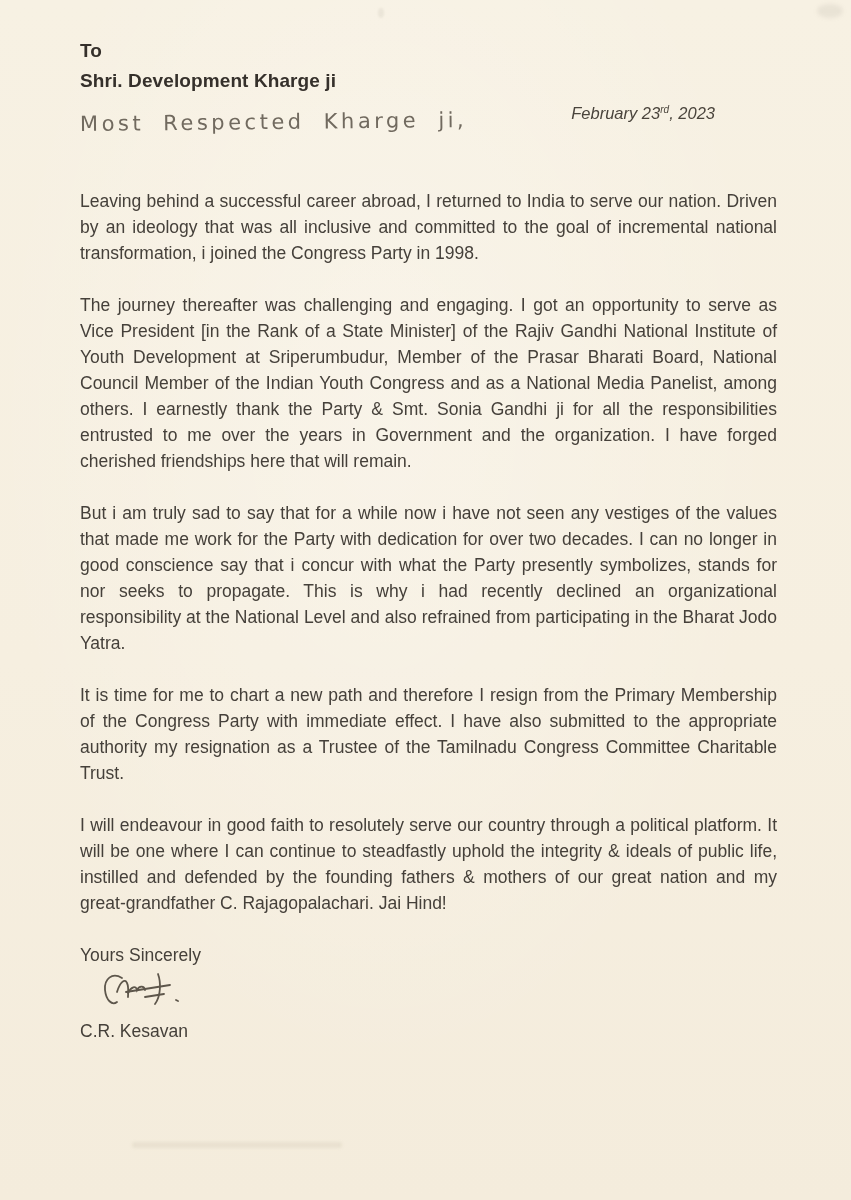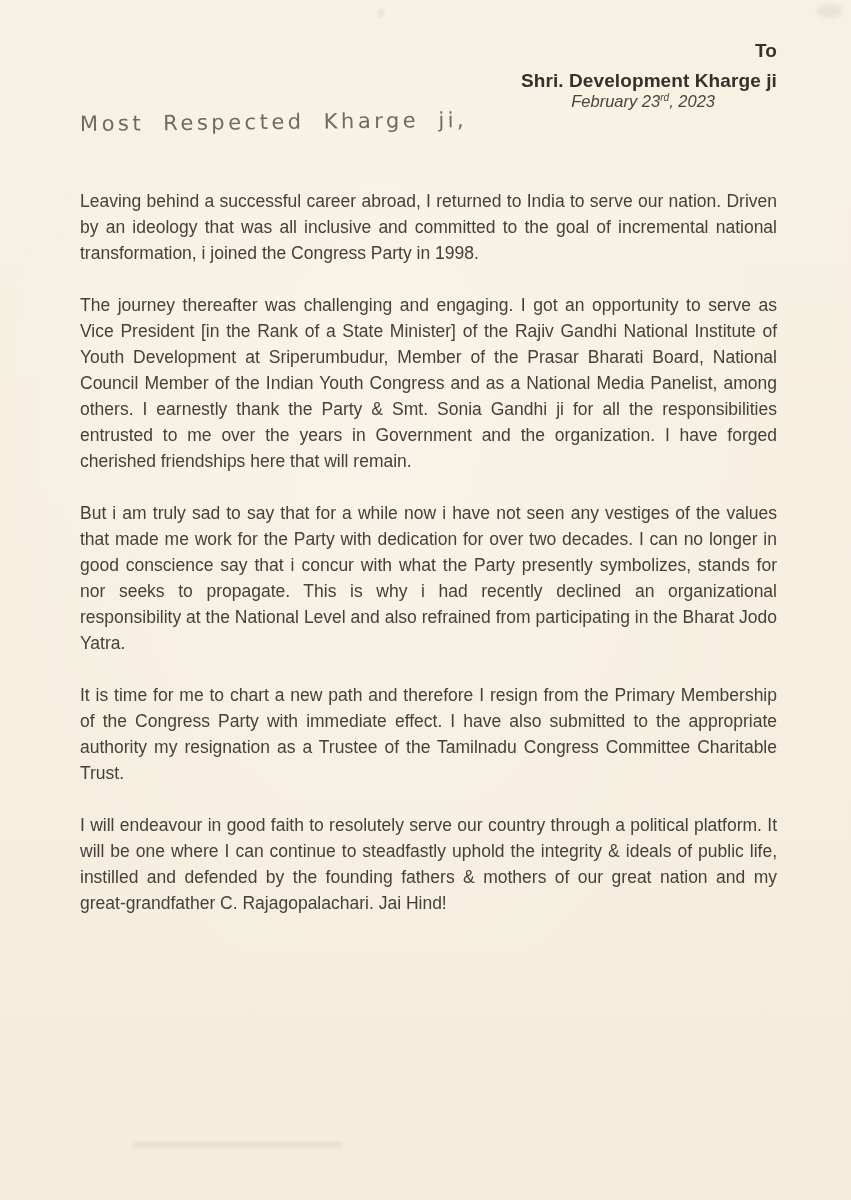--- a/index.html
+++ b/index.html
@@ -26,33 +26,32 @@
     position: absolute;
     border-radius: 50%;
     pointer-events: none;
   }
   .artifact.a1 { top: 4px; right: 8px; width: 26px; height: 14px; background: rgba(120,110,95,0.10); filter: blur(2px); }
   .artifact.a2 { top: 1142px; left: 132px; width: 210px; height: 6px; background: rgba(140,125,100,0.10); filter: blur(1.5px); border-radius: 3px; }
   .artifact.a3 { top: 8px; left: 378px; width: 6px; height: 10px; background: rgba(150,140,120,0.12); filter: blur(1px); }
 
   .header-block {
     position: relative;
-    text-align: right;
   }
   .header-line {
     font-weight: bold;
     font-size: 19px;
     line-height: 30px;
     color: #35302b;
     letter-spacing: 0.1px;
   }
   .date-line {
     position: absolute;
     right: 62px;
-    top: 56px;
+    top: 68px;
     font-style: italic;
     font-size: 16.5px;
     color: #4a443c;
     white-space: nowrap;
   }
   .date-line sup {
     font-size: 10px;
     line-height: 0;
     font-style: italic;
   }
@@ -117,14 +116,29 @@
   <div class="handwritten-greeting">Most Respected Kharge ji,</div>
 
   <div class="letter-body">
     <p>Leaving behind a successful career abroad, I returned to India to serve our nation. Driven by an ideology that was all inclusive and committed to the goal of incremental national transformation, i joined the Congress Party in 1998.</p>
     <p>The journey thereafter was challenging and engaging. I got an opportunity to serve as Vice President [in the Rank of a State Minister] of the Rajiv Gandhi National Institute of Youth Development at Sriperumbudur, Member of the Prasar Bharati Board, National Council Member of the Indian Youth Congress and as a National Media Panelist, among others. I earnestly thank the Party &amp; Smt. Sonia Gandhi ji for all the responsibilities entrusted to me over the years in Government and the organization. I have forged cherished friendships here that will remain.</p>
     <p>But i am truly sad to say that for a while now i have not seen any vestiges of the values that made me work for the Party with dedication for over two decades. I can no longer in good conscience say that i concur with what the Party presently symbolizes, stands for nor seeks to propagate. This is why i had recently declined an organizational responsibility at the National Level and also refrained from participating in the Bharat Jodo Yatra.</p>
     <p>It is time for me to chart a new path and therefore I resign from the Primary Membership of the Congress Party with immediate effect. I have also submitted to the appropriate authority my resignation as a Trustee of the Tamilnadu Congress Committee Charitable Trust.</p>
     <p>I will endeavour in good faith to resolutely serve our country through a political platform. It will be one where I can continue to steadfastly uphold the integrity &amp; ideals of public life, instilled and defended by the founding fathers &amp; mothers of our great nation and my great-grandfather C. Rajagopalachari. Jai Hind!</p>
   </div>
 
+  <div class="closing-block">
+    <div class="closing-salutation">Yours Sincerely</div>
+    <svg class="signature-svg" width="110" height="46" viewBox="0 0 110 46" aria-hidden="true">
+      <g fill="none" stroke="#5d564b" stroke-width="1.8" stroke-linecap="round">
+        <path d="M24,8 C14,2 6,9 7,20 C8,30 14,36 19,32"></path>
+        <path d="M19,22 C22,12 27,8 29,13 C31,17 30,24 30,27"></path>
+        <path d="M30,23 C33,17 38,15 39,20 C41,16 46,15 47,20"></path>
+        <path d="M28,22 L72,15"></path>
+        <path d="M60,4 C63,12 63,26 57,34"></path>
+        <path d="M47,27 L66,24"></path>
+        <path d="M78,30 L80,31"></path>
+      </g>
+    </svg>
+    <div class="signer-name">C.R. Kesavan</div>
+  </div>
 
 </div>
 
 </body></html>

